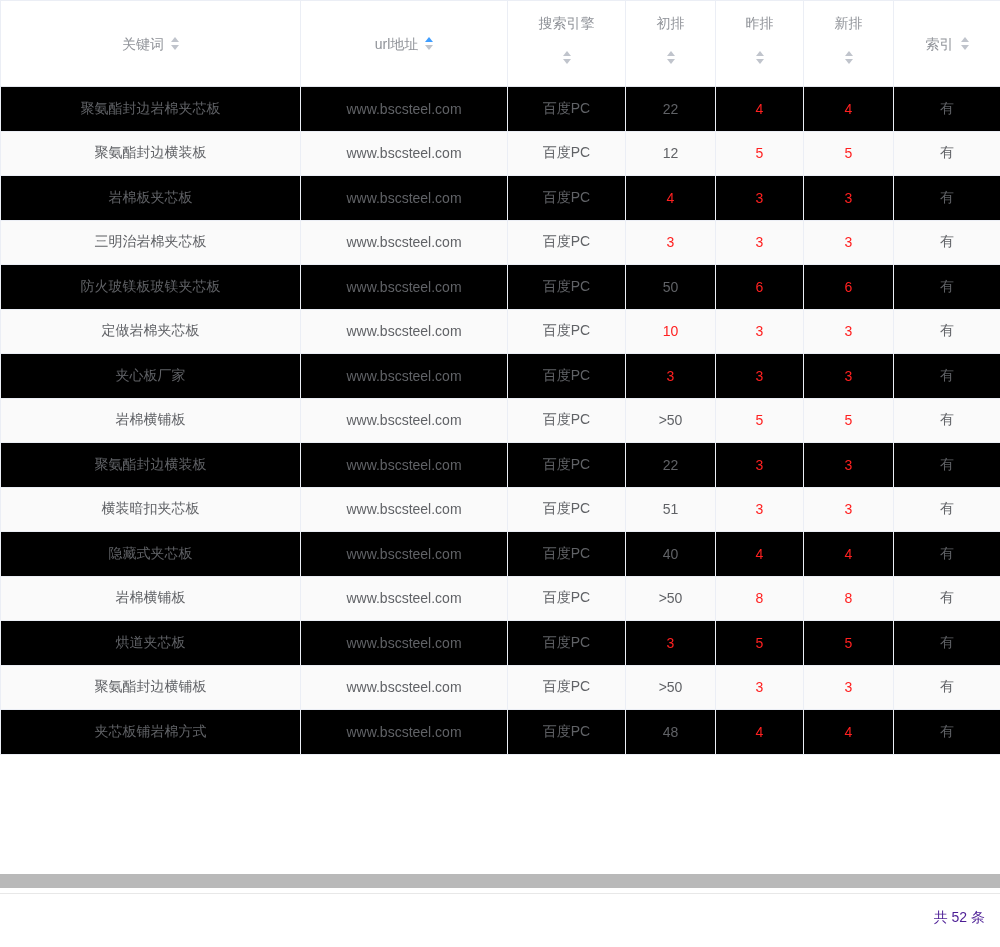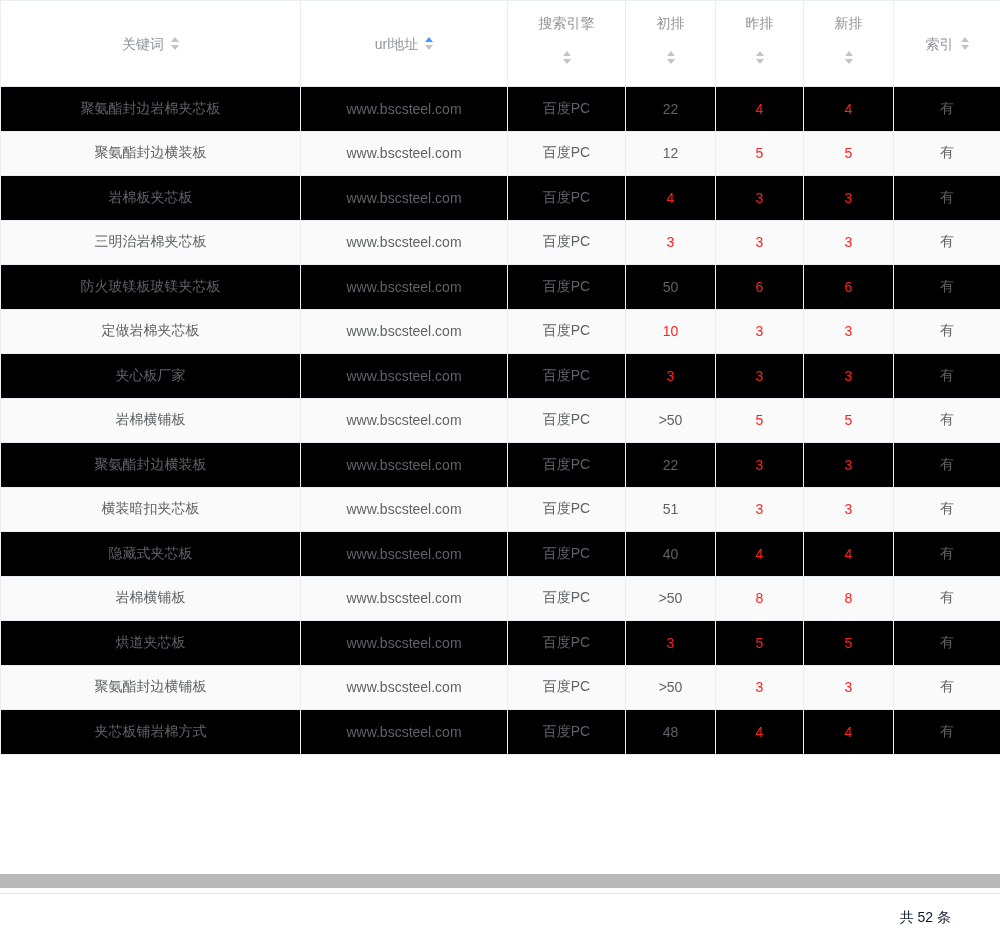--- a/index.html
+++ b/index.html
@@ -44,22 +44,22 @@
   .caret.up.active{border-bottom-color:var(--sort-active,#409eff);}
   
   .hscrollbar{
     position:absolute;left:0;top:874px;width:1000px;height:14px;
     background:#b9b9b9;z-index:5;
   }
   
   .footer{width:1000px;height:56px;background:#fff;}
   .footer-line{border-top:1px solid #e8e8e8;margin-top:3px;}
   .footer-total{
-    display:block;text-align:right;padding:15px 49px 0 0;
-    font-size:14px;color:#0f172a;
+    display:block;text-align:right;padding:15px 15px 0 0;
+    font-size:14px;color:#4c1d95;
   }
 </style>
 </head>
 <body>
 
 <div class="page">
   <div class="table-outer">
     <table>
       <colgroup>
         <col style="width:300px">

